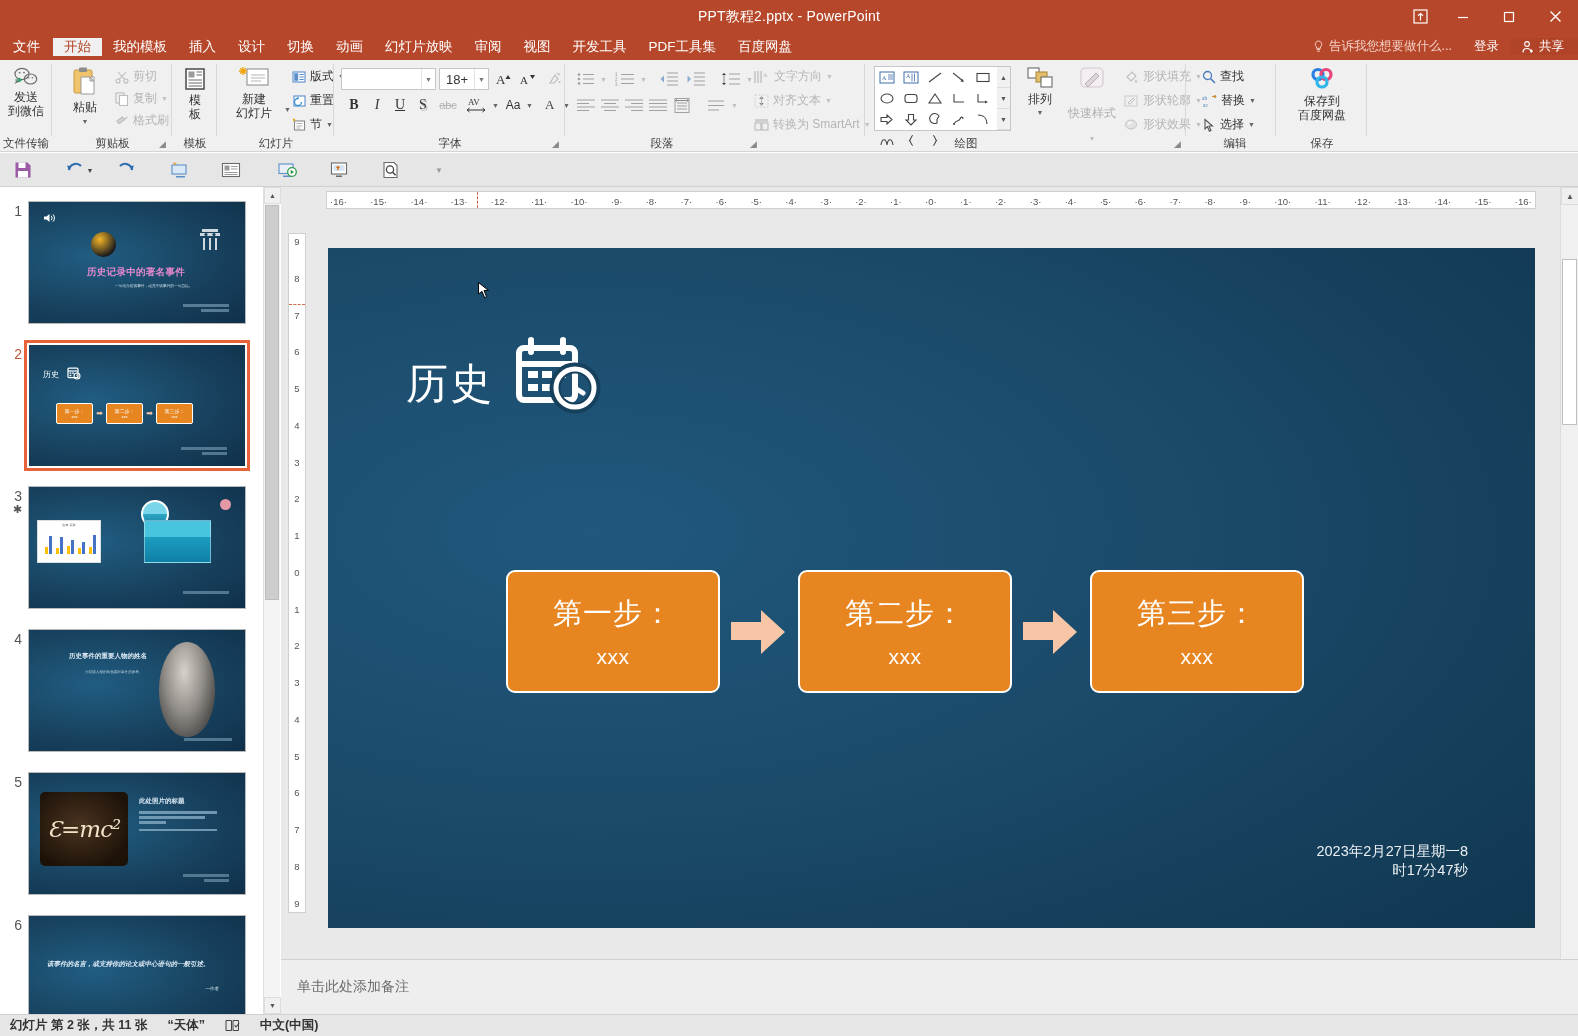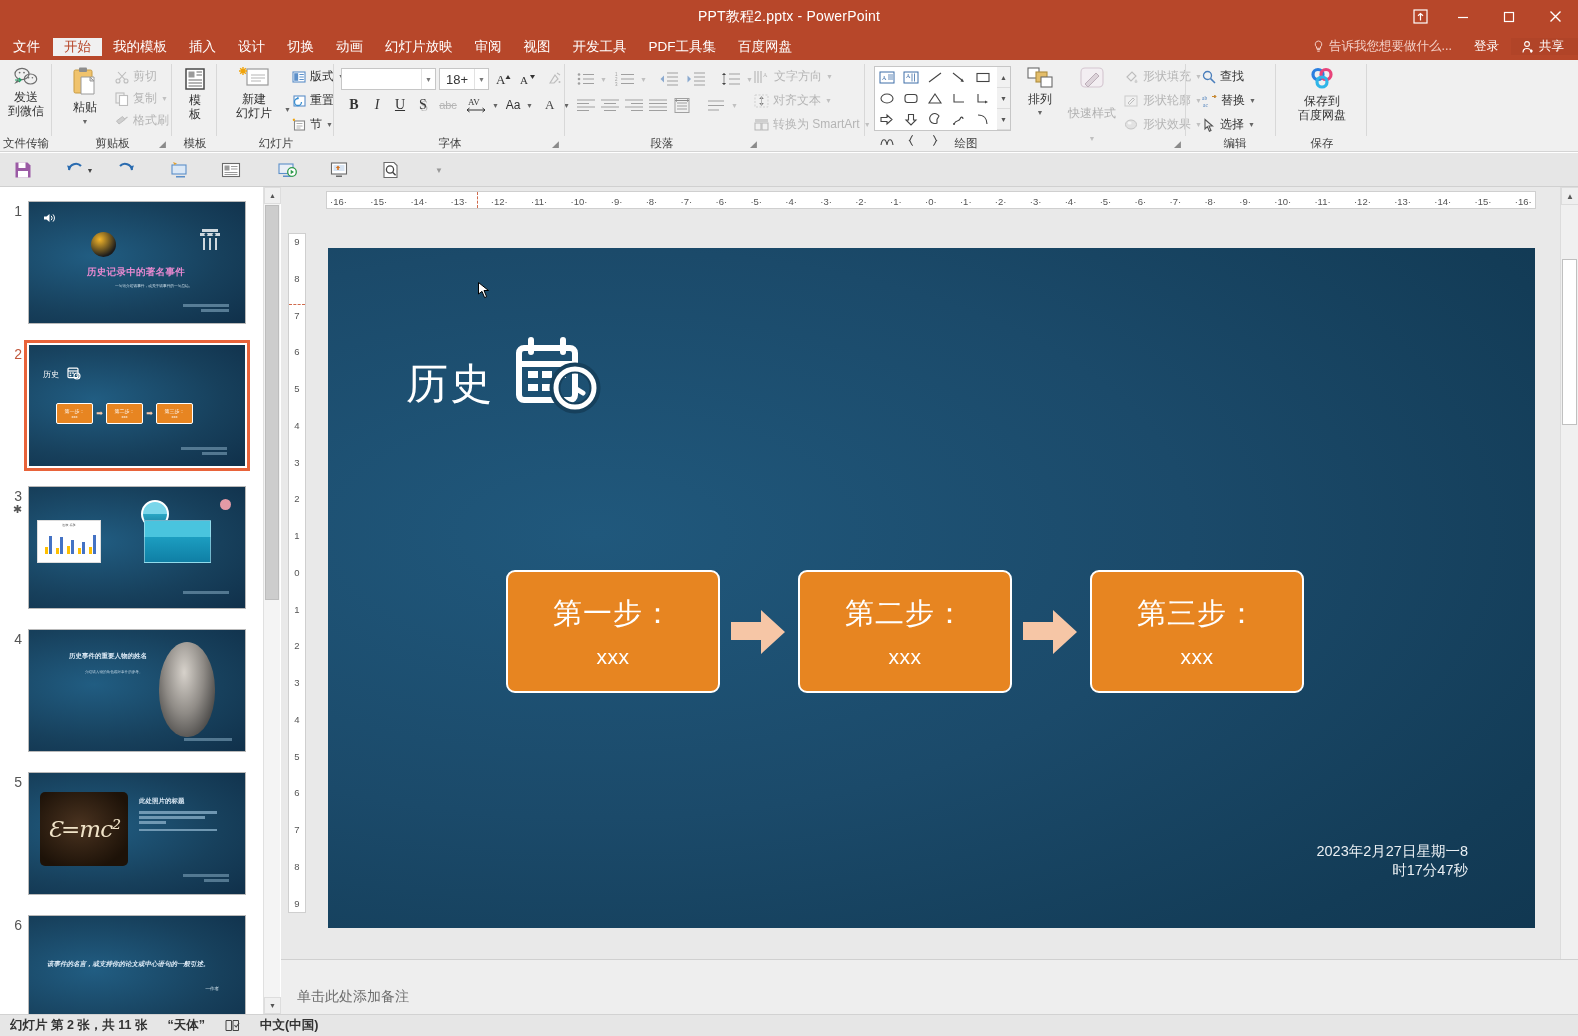--- a/index.html
+++ b/index.html
@@ -185,21 +185,21 @@
   .ed-vscroll { position: absolute; right: 0; top: 0; bottom: 18px; width: 18px; background: #f0f0f0; border-left: 1px solid #dcdcdc; }
   .ed-harrow { position: absolute; left: 0; width: 18px; height: 18px; display: flex; align-items: center; justify-content: center; font-size: 8px; color: #5a5a5a; background: #efefef; border: 1px solid #dcdcdc; }
   .ed-vbar { position: absolute; left: 1px; width: 15px; background: #fff; border: 1px solid #c0c0c0; }
   .ed-hscroll { position: absolute; left: 0; right: 18px; bottom: 0; height: 18px; background: #f0f0f0; border-top: 1px solid #dcdcdc; }
 
   
   .notes {
     position: absolute; left: 281px; right: 0; bottom: 22px; height: 55px;
     background: #eeeeee; border-top: 1px solid #d0d0d0;
   }
-  .notes .ph { position: absolute; left: 16px; top: 18px; font-size: 14px; color: #6e6e6e; margin-top: 10px; }
+  .notes .ph { position: absolute; left: 16px; top: 18px; font-size: 14px; color: #6e6e6e; }
 
   
   .statusbar {
     position: absolute; left: 0; bottom: 0; width: 1578px; height: 22px;
     background: #e6e6e6; border-top: 1px solid #d2d2d2; display: flex; align-items: center;
     font-size: 12.5px; color: #333;
   }
   .sb-item { padding: 0 10px; white-space: nowrap; display: flex; align-items: center; gap: 5px; font-weight: bold; }
   .sb-right { margin-left: auto; display: flex; align-items: center; }
 

